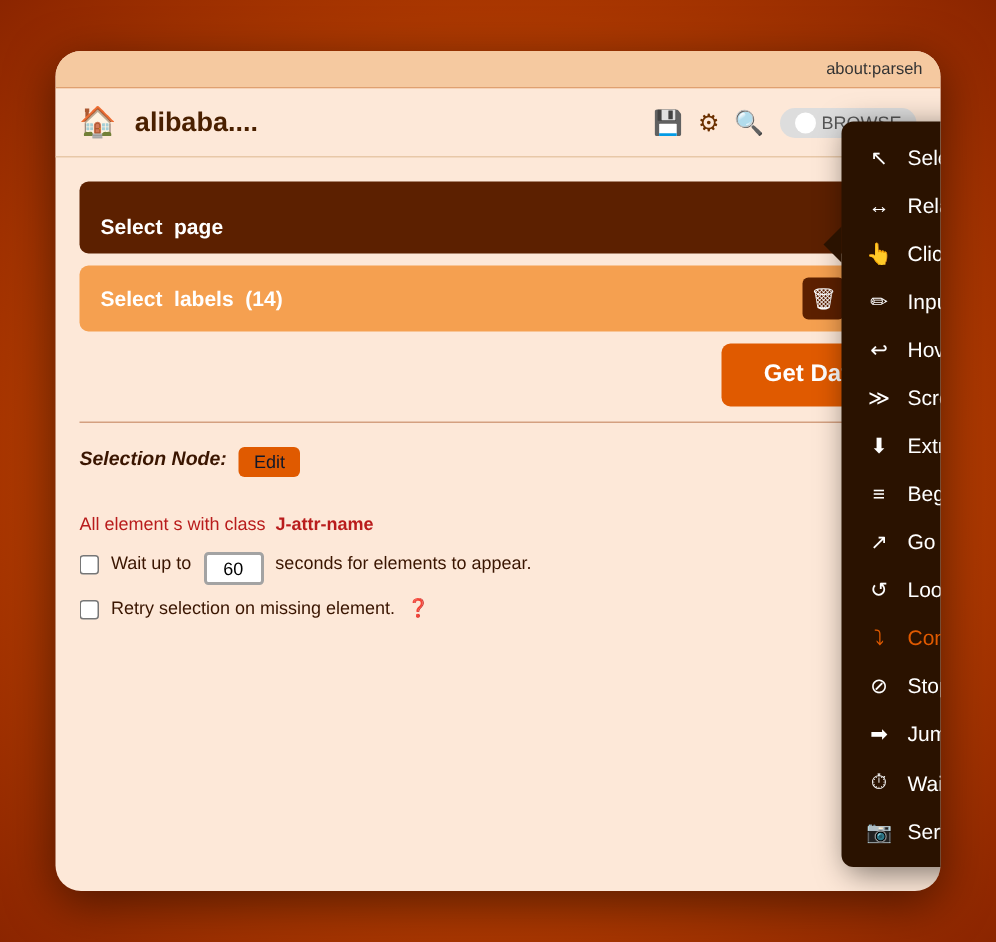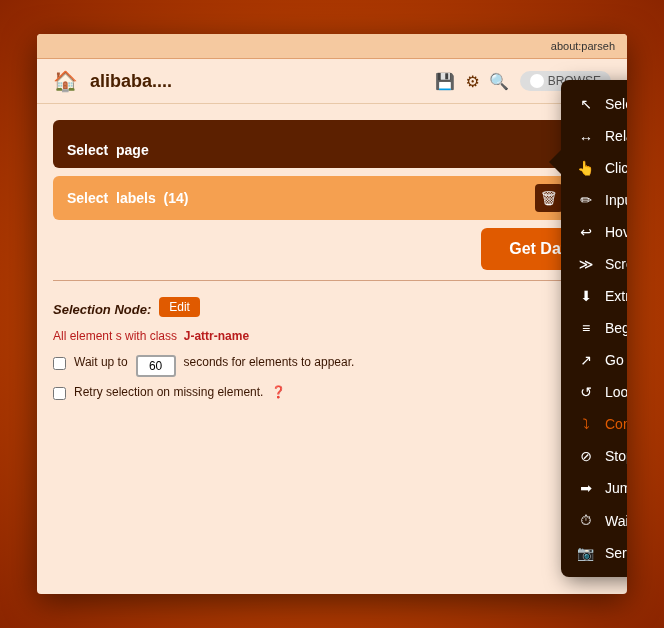--- a/index.html
+++ b/index.html
@@ -19,21 +19,21 @@
       background: radial-gradient(ellipse at center, #d45500 0%, #b33c00 60%, #8b2500 100%);
       position: relative;
       display: flex;
       align-items: center;
       justify-content: center;
     }
     .browser-window {
       width: 590px;
       height: 560px;
       background: #fde8d8;
-      border-radius: 4px;
+      border-radius: 17px;
       box-shadow: 0 8px 32px rgba(0,0,0,0.5);
       overflow: hidden;
       position: relative;
     }
     .address-bar {
       background: #f5c9a0;
       padding: 6px 12px;
       font-size: 11px;
       color: #333;
       text-align: right;
@@ -178,33 +178,33 @@
       margin-right: 8px;
     }
     .divider {
       clear: both;
       border: none;
       border-top: 1px solid #d4a080;
       margin: 60px 0 16px 0;
     }
     .selection-node-row {
       display: flex;
-      align-items: flex-end;
+      align-items: flex-start;
       gap: 8px;
-      margin-bottom: 12px;
+      margin-bottom: 24px;
     }
     .selection-label {
       font-size: 13px;
       font-weight: bold;
       font-style: italic;
       color: #3a1500;
     }
     .edit-btn {
       background: #e05a00;
-      color: #ffffff;
+      color: #0f172a;
       border: none;
       border-radius: 4px;
       padding: 3px 10px;
       font-size: 12px;
       cursor: pointer;
     }
     .node-desc {
       font-size: 12px;
       color: #b91c1c;
       margin-bottom: 12px;

